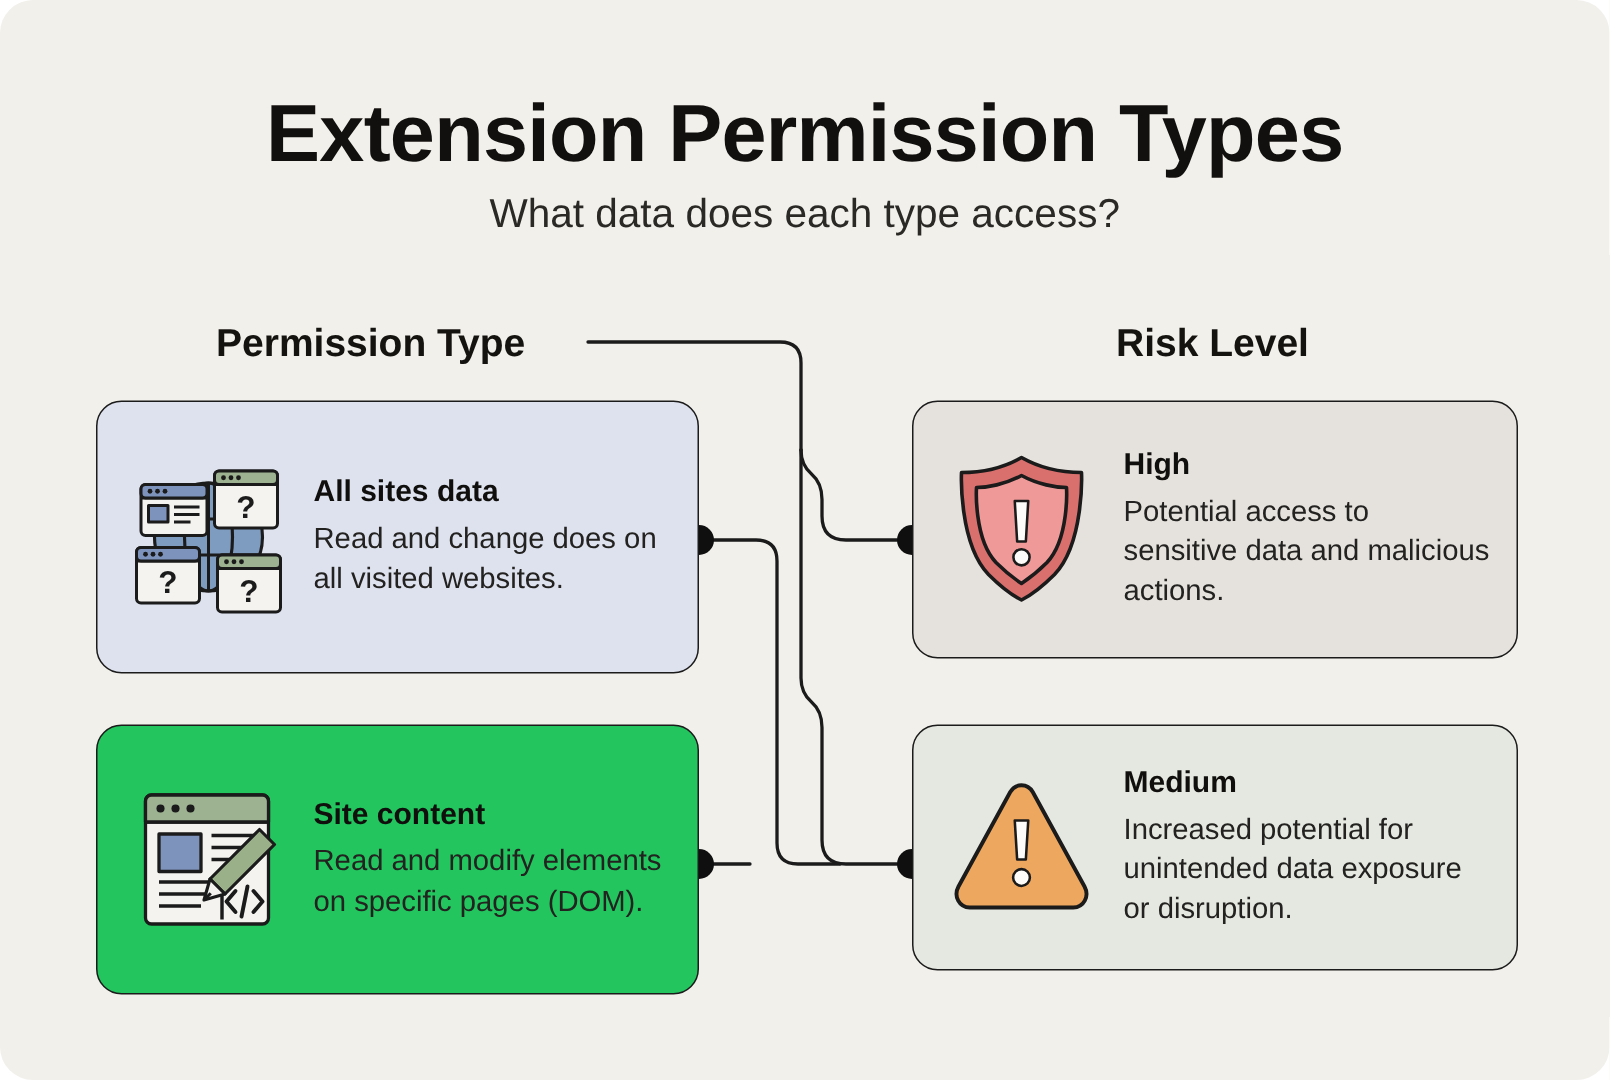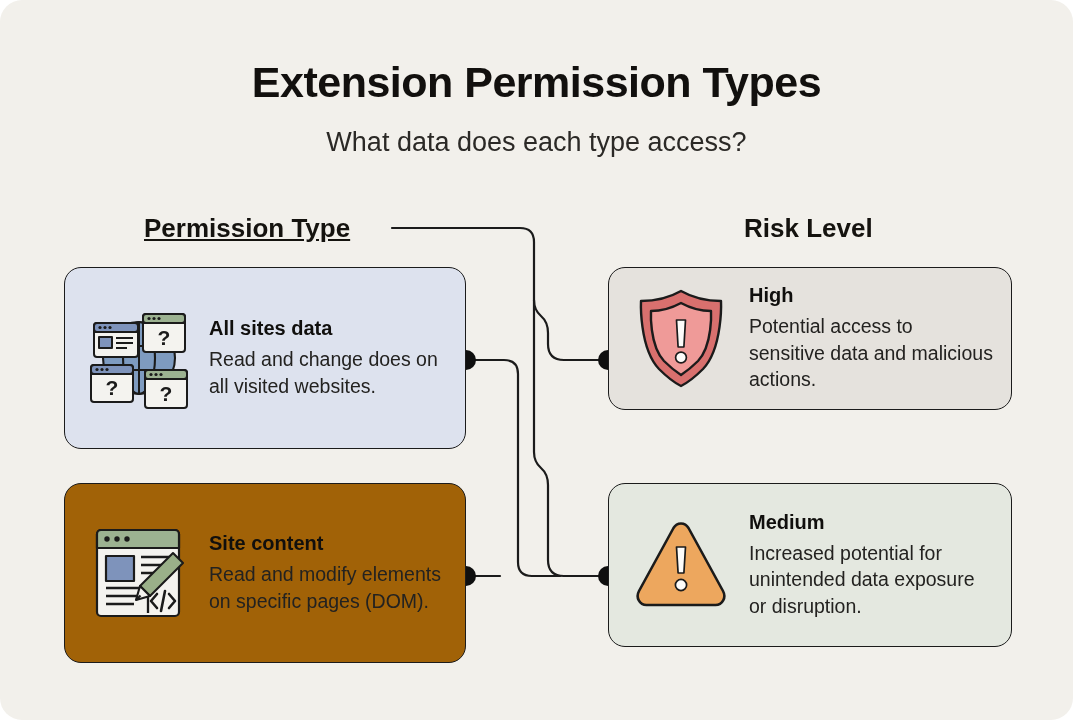--- a/index.html
+++ b/index.html
@@ -22,21 +22,21 @@
     border-radius: 22px;
     overflow: hidden;
   }
 
   
   #title {
     position: absolute;
     left: 0; top: 58px;
     width: 1073px;
     text-align: center;
-    font-size: 43px;
+    font-size: 54px;
     font-weight: bold;
     letter-spacing: -0.5px;
     color: #12100e;
     white-space: nowrap;
   }
   #subtitle {
     position: absolute;
     left: 0; top: 127px;
     width: 1073px;
     text-align: center;
@@ -46,21 +46,21 @@
     white-space: nowrap;
   }
 
   .col-header {
     position: absolute;
     font-size: 26px;
     font-weight: bold;
     color: #15130f;
     white-space: nowrap;
   }
-  #hdr-left  { left: 144px; top: 213px; text-decoration: underline; }
+  #hdr-left  { left: 144px; top: 213px; }
   #hdr-right { left: 744px; top: 213px; }
 
   
   #connectors {
     position: absolute;
     left: 0; top: 0;
     width: 1073px; height: 720px;
     pointer-events: none;
   }
 
@@ -85,22 +85,22 @@
     white-space: nowrap;
   }
   .card-desc {
     font-size: 19.5px;
     font-weight: normal;
     color: #232220;
     line-height: 1.36;
   }
 
   #card-all-sites  { left: 64px;  top: 267px; width: 402px; height: 182px; background: #dde2ee; }
-  #card-site-content { left: 64px; top: 483px; width: 402px; height: 180px; background: #a16207; }
-  #card-high       { left: 608px; top: 267px; width: 404px; height: 143px; background: #e5e2dd; }
+  #card-site-content { left: 64px; top: 483px; width: 402px; height: 180px; background: #22c55e; }
+  #card-high       { left: 608px; top: 267px; width: 404px; height: 172px; background: #e5e2dd; }
   #card-medium     { left: 608px; top: 483px; width: 404px; height: 164px; background: #e4e8e0; }
 
   .icon-slot {
     flex: 0 0 auto;
     width: 104px; height: 112px;
     display: flex; align-items: center; justify-content: center;
   }
   #card-high .icon-slot, #card-medium .icon-slot { width: 100px; }
 </style>
 </head>

